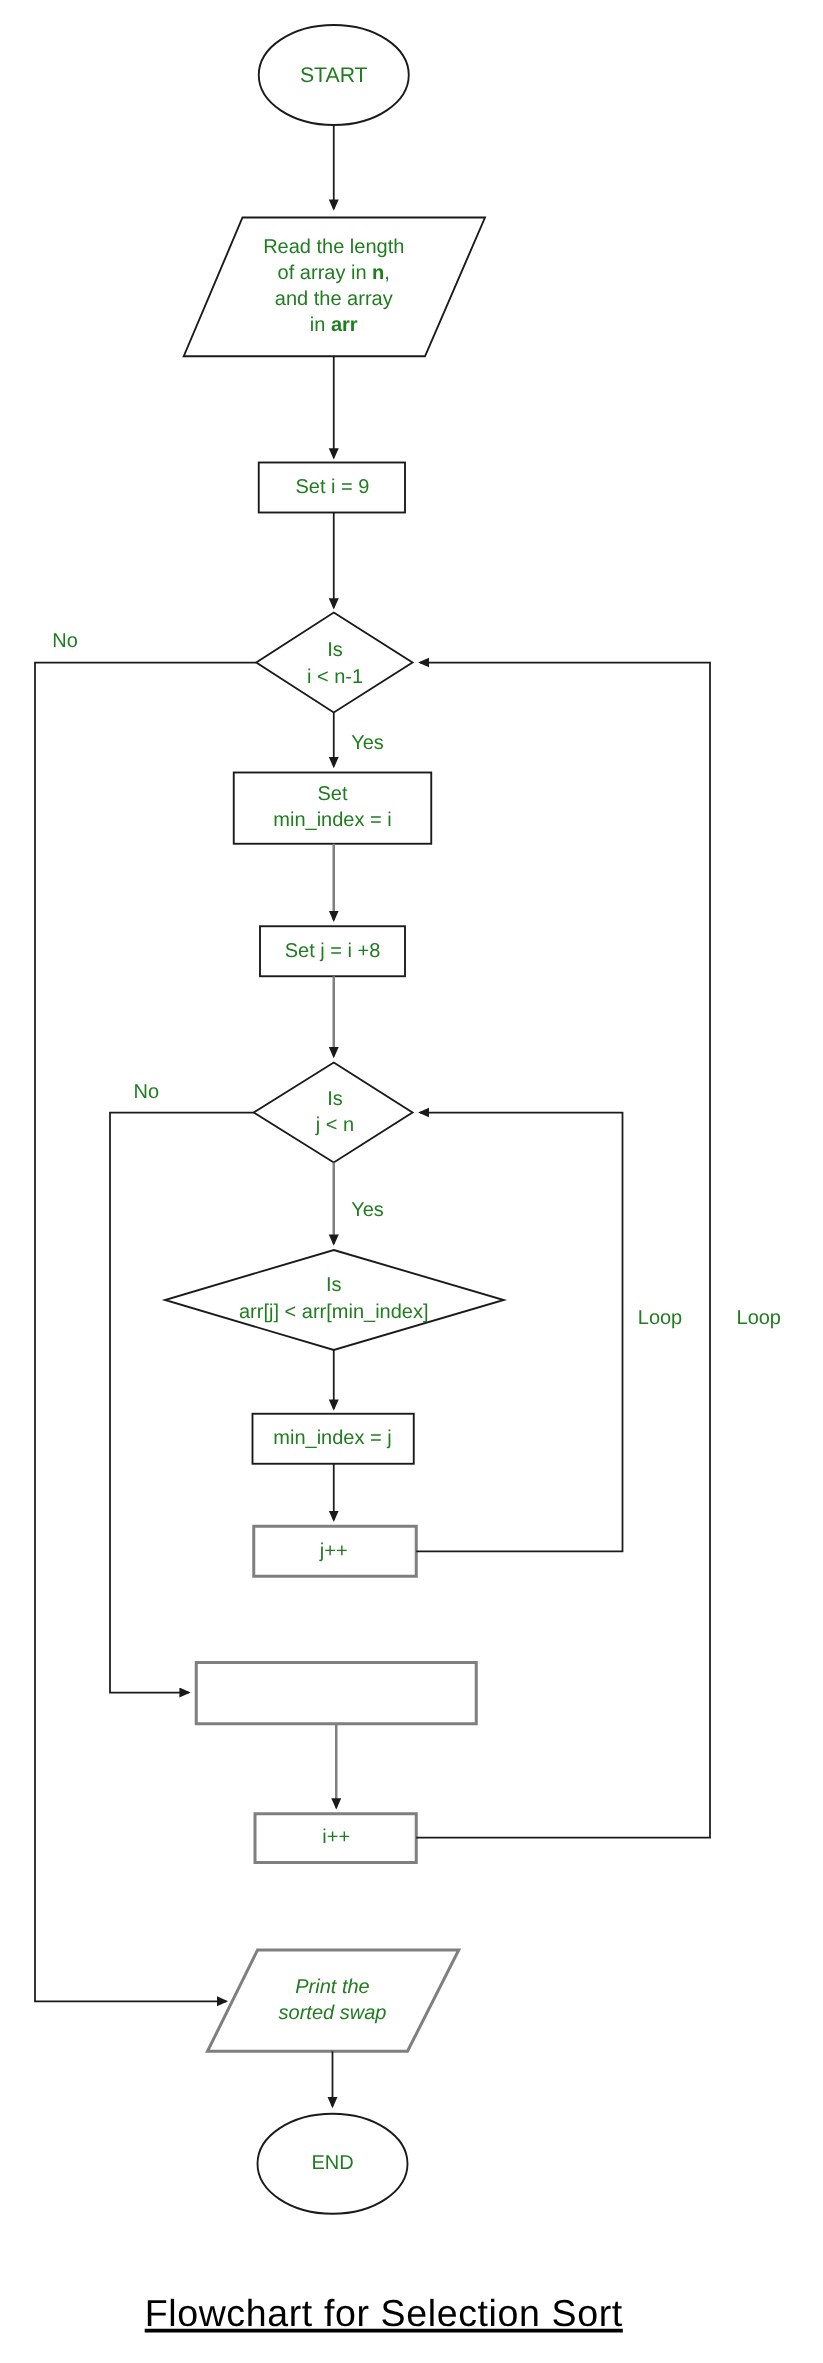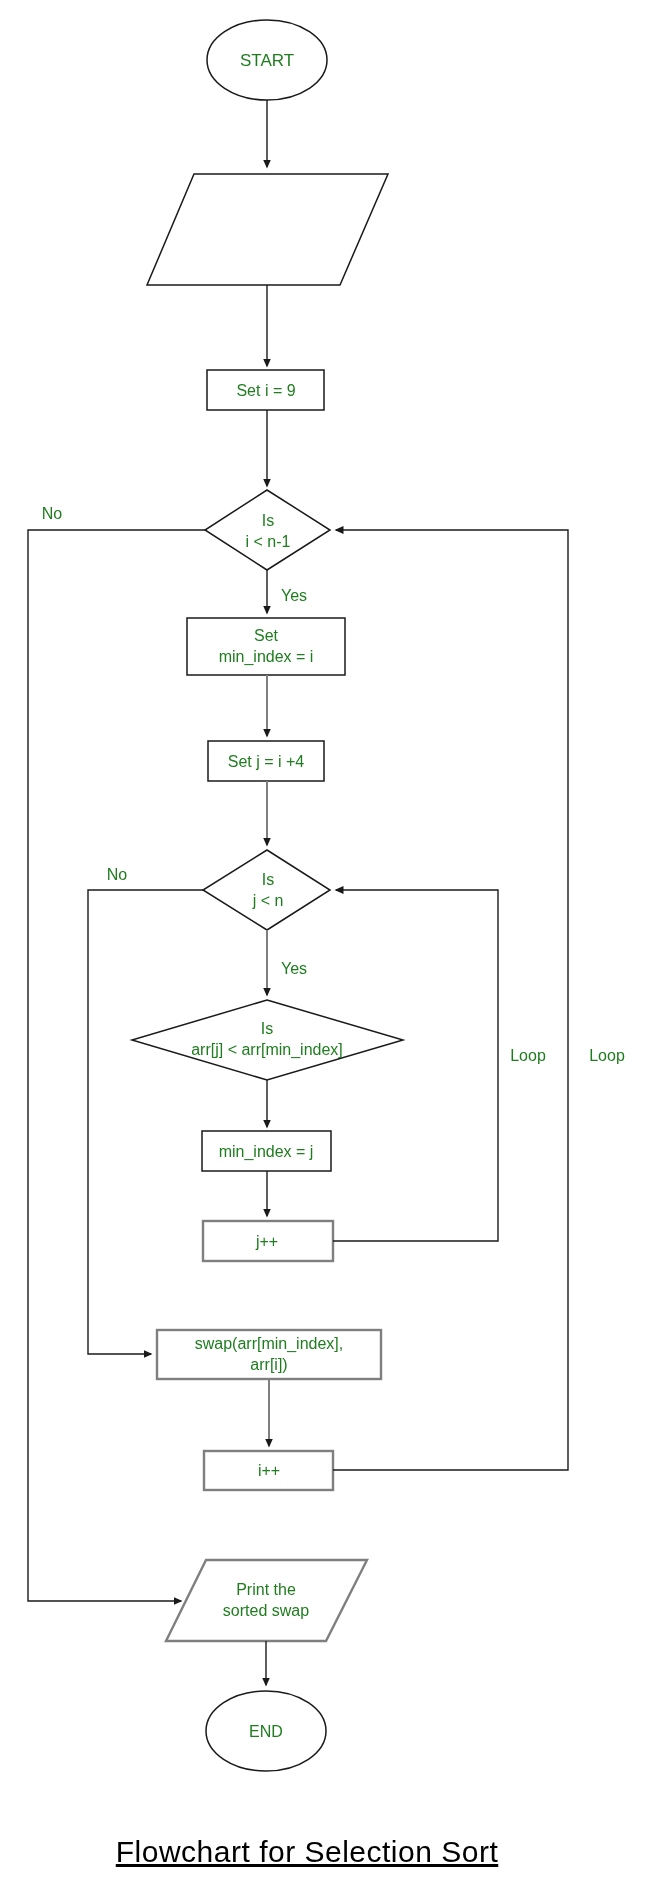--- a/index.html
+++ b/index.html
@@ -91,37 +91,43 @@
     <polyline class="ln-b" points="333,1470 568,1470 568,530 336,530" marker-end="url(#ah)"></polyline>
 
     <polygon class="shape-g" points="206,1560 367,1560 326,1641 166,1641"></polygon>
     <line class="ln-b" x1="266" y1="1641" x2="266" y2="1685" marker-end="url(#ah)"></line>
 
     <ellipse class="shape-b" cx="266" cy="1731" rx="60" ry="40"></ellipse>
   </svg>
 
   <div class="lbl" style="left:267px;top:60px;font-size:17px;">START</div>
 
+  <div class="lbl" style="left:267px;top:229px;">
+    <span>Read the length</span><br>
+    <span>of array in </span><b>n</b><span>,</span><br>
+    <span>and the array</span><br>
+    <span>in </span><b>arr</b>
+  </div>
 
   <div class="lbl" style="left:266px;top:390px;">Set i = 9</div>
 
   <div class="lbl" style="left:268px;top:531px;">
     <span>Is</span><br>
     <span>i &lt; n-1</span>
   </div>
 
   <div class="lbl" style="left:52px;top:513px;">No</div>
   <div class="lbl" style="left:294px;top:595px;">Yes</div>
 
   <div class="lbl" style="left:266px;top:646px;">
     <span>Set</span><br>
     <span>min_index = i</span>
   </div>
 
-  <div class="lbl" style="left:266px;top:761px;">Set j = i +4</div>
+  <div class="lbl" style="left:266px;top:761px;">Set j = i +8</div>
 
   <div class="lbl" style="left:268px;top:890px;">
     <span>Is</span><br>
     <span>j &lt; n</span>
   </div>
 
   <div class="lbl" style="left:117px;top:874px;">No</div>
   <div class="lbl" style="left:294px;top:968px;">Yes</div>
 
   <div class="lbl" style="left:267px;top:1039px;">
@@ -129,28 +135,24 @@
     <span>arr[j] &lt; arr[min_index]</span>
   </div>
 
   <div class="lbl" style="left:528px;top:1055px;">Loop</div>
   <div class="lbl" style="left:607px;top:1055px;">Loop</div>
 
   <div class="lbl" style="left:266px;top:1151px;text-align:center;">min_index = j</div>
 
   <div class="lbl" style="left:267px;top:1241px;">j++</div>
 
-  <div class="lbl" style="left:269px;top:1354px;">
-    <span>swap(arr[min_index],</span><br>
-    <span>arr[i])</span>
-  </div>
 
   <div class="lbl" style="left:269px;top:1470px;">i++</div>
 
-  <div class="lbl" style="left:266px;top:1600px;">
+  <div class="lbl" style="left:266px;top:1600px;font-style:italic;">
     <span>Print the</span><br>
     <span>sorted swap</span>
   </div>
 
   <div class="lbl" style="left:266px;top:1731px;">END</div>
 
   <div class="caption" style="left:307px;top:1852px;">Flowchart for Selection Sort</div>
 
 </div>
 

